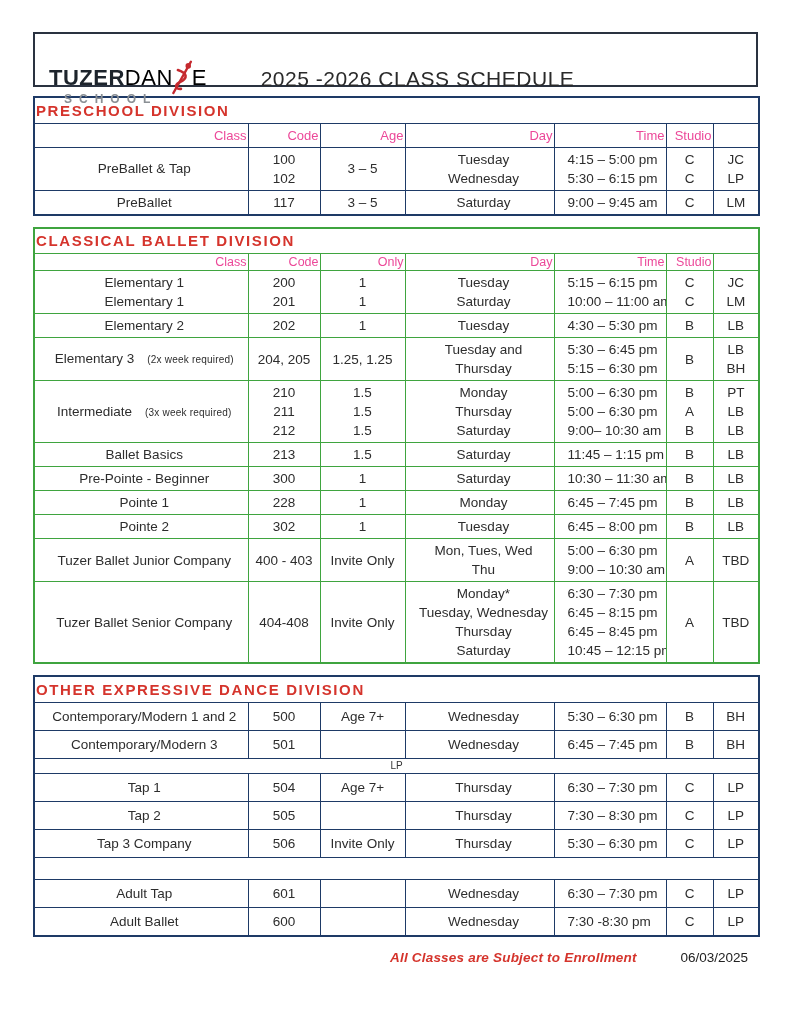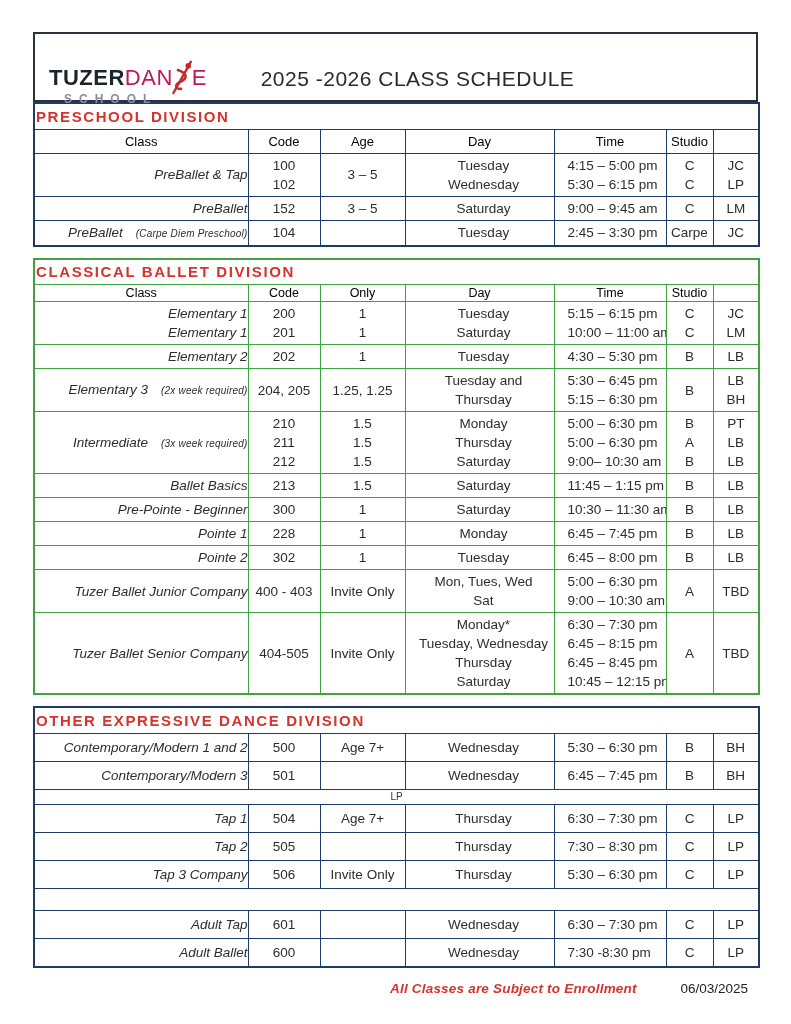--- a/index.html
+++ b/index.html
@@ -1,43 +1,43 @@
 <!DOCTYPE html>
 <html style="--red: #d5342c; --hbg: #c5c6c9; --frame: #2a3240;"><head>
 <meta charset="utf-8">
 <style>
   html,body{margin:0;padding:0;background:#ffffff;}
   body{width:791px;height:1024px;overflow:hidden;font-family:"Liberation Sans",sans-serif;}
   .page{position:relative;width:791px;height:1024px;background:#ffffff;}
   .content{position:absolute;left:33px;top:32px;width:725px;}
 
   
-  .header-box{box-sizing:border-box;border:2px solid var(--frame,#2a3240);height:70px;position:relative;margin-bottom:0;background:#fff;}
+  .header-box{box-sizing:border-box;border:2px solid var(--frame,#2a3240);height:55px;position:relative;margin-bottom:9px;background:#fff;}
   .logo{position:absolute;left:14px;top:9px;}
   .logo-line1{display:flex;align-items:baseline;font-size:22px;letter-spacing:.5px;line-height:24px;}
   .logo-bold{font-weight:bold;color:#1d242c;}
-  .logo-light{color:#be185d;}
+  .logo-light{color:#000000;}
   .dancer{width:23px;height:42px;margin:0 -2px;position:relative;top:13px;overflow:visible;}
   .logo-sub{font-size:12px;letter-spacing:7px;color:#8a8f94;margin-top:2px;margin-left:15px;font-weight:bold;}
   .main-title{position:absolute;left:0;right:8px;top:33px;text-align:center;transform:translateX(26px);
               font-size:21px;letter-spacing:.5px;color:#2a2a2a;white-space:nowrap;}
 
   
   table.schedule{border-collapse:collapse;table-layout:fixed;width:725px;box-sizing:border-box;
                  border:2px solid var(--bc);margin-bottom:11px;}
   table.schedule td{border:1px solid var(--bc);box-sizing:border-box;overflow:hidden;background:#fff;}
   .division-title{text-align:left;color:var(--red,#d5342c);font-weight:bold;font-size:15px;
                   letter-spacing:1.6px;height:26px;vertical-align:middle;}
-  .header-row td{background:var(--hbg,#c5c6c9);text-align:center;font-size:13px;color:#000000;
+  .header-row td{background:var(--hbg,#c5c6c9);text-align:right;font-size:13px;color:#ec4899;
                  height:24px;vertical-align:middle;}
   .sec-classical .header-row td{height:17px;font-size:12.5px;}
   .sec-classical .h-studio{font-size:9.5px;}
   .cell{font-size:13.5px;color:#2d2d2d;padding:2px 0;vertical-align:middle;}
   .line{line-height:19px;white-space:nowrap;}
-  .cell-cls{text-align:right;padding-left:6px;font-style:italic;}
+  .cell-cls{text-align:center;padding-left:6px;}
   .cell-code,.cell-qual,.cell-studio,.cell-teacher{text-align:center;}
   .cell-day{text-align:center;padding-left:8px;}
   .cell-time{text-align:left;padding-left:13px;}
   .note{font-size:10px;margin-left:13px;color:#2d2d2d;letter-spacing:.2px;}
   .sec-other .cell{padding-top:4px;padding-bottom:4px;}
   .span-cell{height:15px;text-align:center;font-size:10px;color:#333;vertical-align:middle;}
   .spacer-cell{height:22px;}
 
   
   .footer{position:relative;height:22px;margin-top:4px;font-size:13.5px;}
@@ -118,57 +118,36 @@
             <td class="cell cell-teacher">
               <div class="line">JC</div>
               <div class="line">LP</div>
             </td>
           </tr>
           <tr>
             <td class="cell cell-cls">
               <div class="line"><span>PreBallet</span></div>
             </td>
             <td class="cell cell-code">
-              <div class="line">152</div>
+              <div class="line">117</div>
             </td>
             <td class="cell cell-qual">
               <div class="line">3 – 5</div>
             </td>
             <td class="cell cell-day">
               <div class="line">Saturday</div>
             </td>
             <td class="cell cell-time">
               <div class="line">9:00 – 9:45 am</div>
             </td>
             <td class="cell cell-studio">
               <div class="line">C</div>
             </td>
             <td class="cell cell-teacher">
               <div class="line">LM</div>
-            </td>
-          </tr>
-          <tr>
-            <td class="cell cell-cls">
-              <div class="line"><span>PreBallet</span><span class="note">(Carpe Diem Preschool)</span></div>
-            </td>
-            <td class="cell cell-code">
-              <div class="line">104</div>
-            </td>
-            <td class="cell cell-qual"></td>
-            <td class="cell cell-day">
-              <div class="line">Tuesday</div>
-            </td>
-            <td class="cell cell-time">
-              <div class="line">2:45 – 3:30 pm</div>
-            </td>
-            <td class="cell cell-studio">
-              <div class="line">Carpe</div>
-            </td>
-            <td class="cell cell-teacher">
-              <div class="line">JC</div>
             </td>
           </tr>
         </tbody>
     </table>
 
     <table class="schedule sec-classical" style="--bc: #3fa43f;">
       <colgroup>
           <col style="width:214px">
           <col style="width:72px">
           <col style="width:85px">
@@ -401,39 +380,39 @@
               <div class="line"><span>Tuzer Ballet Junior Company</span></div>
             </td>
             <td class="cell cell-code">
               <div class="line">400 - 403</div>
             </td>
             <td class="cell cell-qual">
               <div class="line">Invite Only</div>
             </td>
             <td class="cell cell-day">
               <div class="line">Mon, Tues, Wed</div>
-              <div class="line">Sat</div>
+              <div class="line">Thu</div>
             </td>
             <td class="cell cell-time">
               <div class="line">5:00 – 6:30 pm</div>
               <div class="line">9:00 – 10:30 am</div>
             </td>
             <td class="cell cell-studio">
               <div class="line">A</div>
             </td>
             <td class="cell cell-teacher">
               <div class="line">TBD</div>
             </td>
           </tr>
           <tr>
             <td class="cell cell-cls">
               <div class="line"><span>Tuzer Ballet Senior Company</span></div>
             </td>
             <td class="cell cell-code">
-              <div class="line">404-505</div>
+              <div class="line">404-408</div>
             </td>
             <td class="cell cell-qual">
               <div class="line">Invite Only</div>
             </td>
             <td class="cell cell-day">
               <div class="line">Monday*</div>
               <div class="line">Tuesday, Wednesday</div>
               <div class="line">Thursday</div>
               <div class="line">Saturday</div>
             </td>

